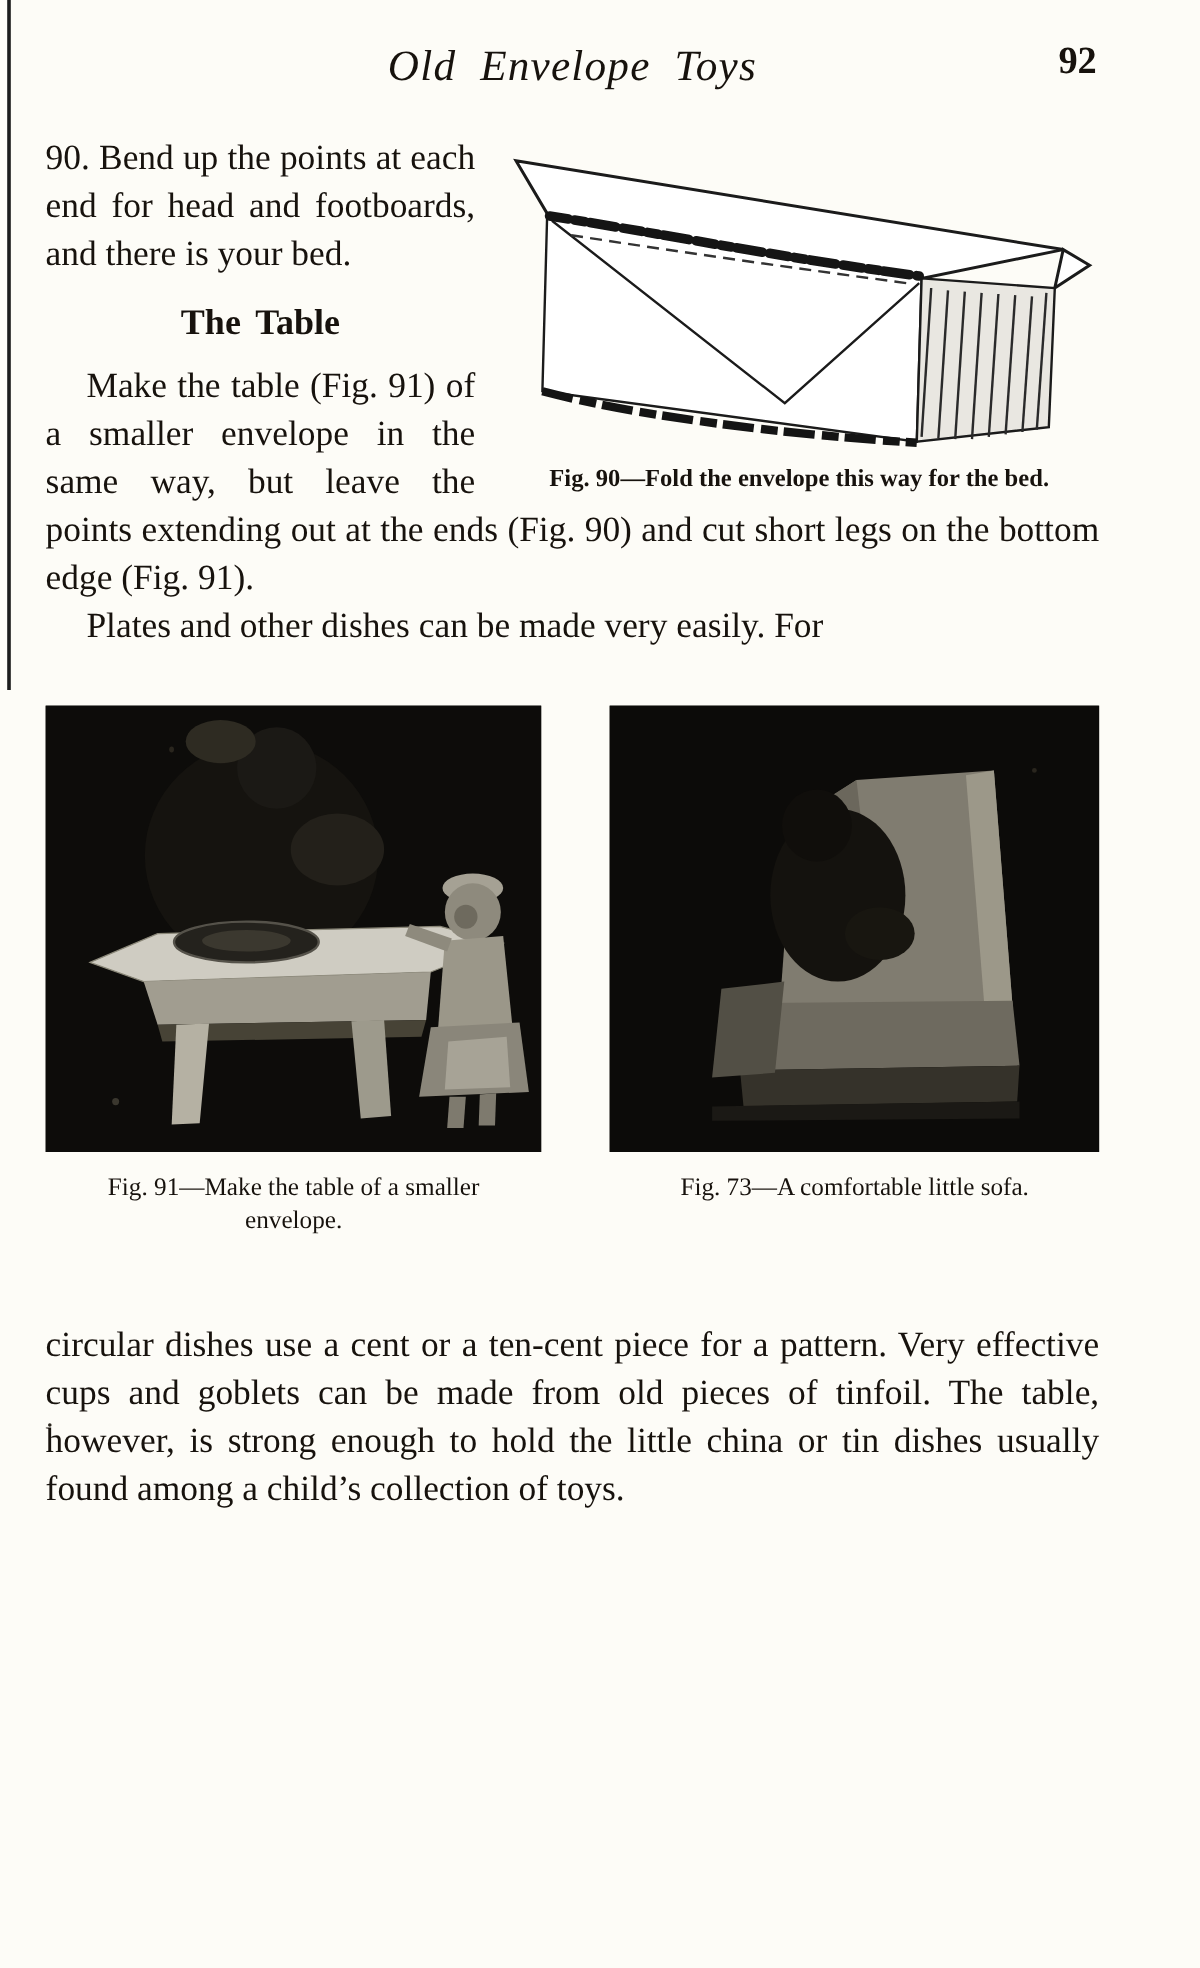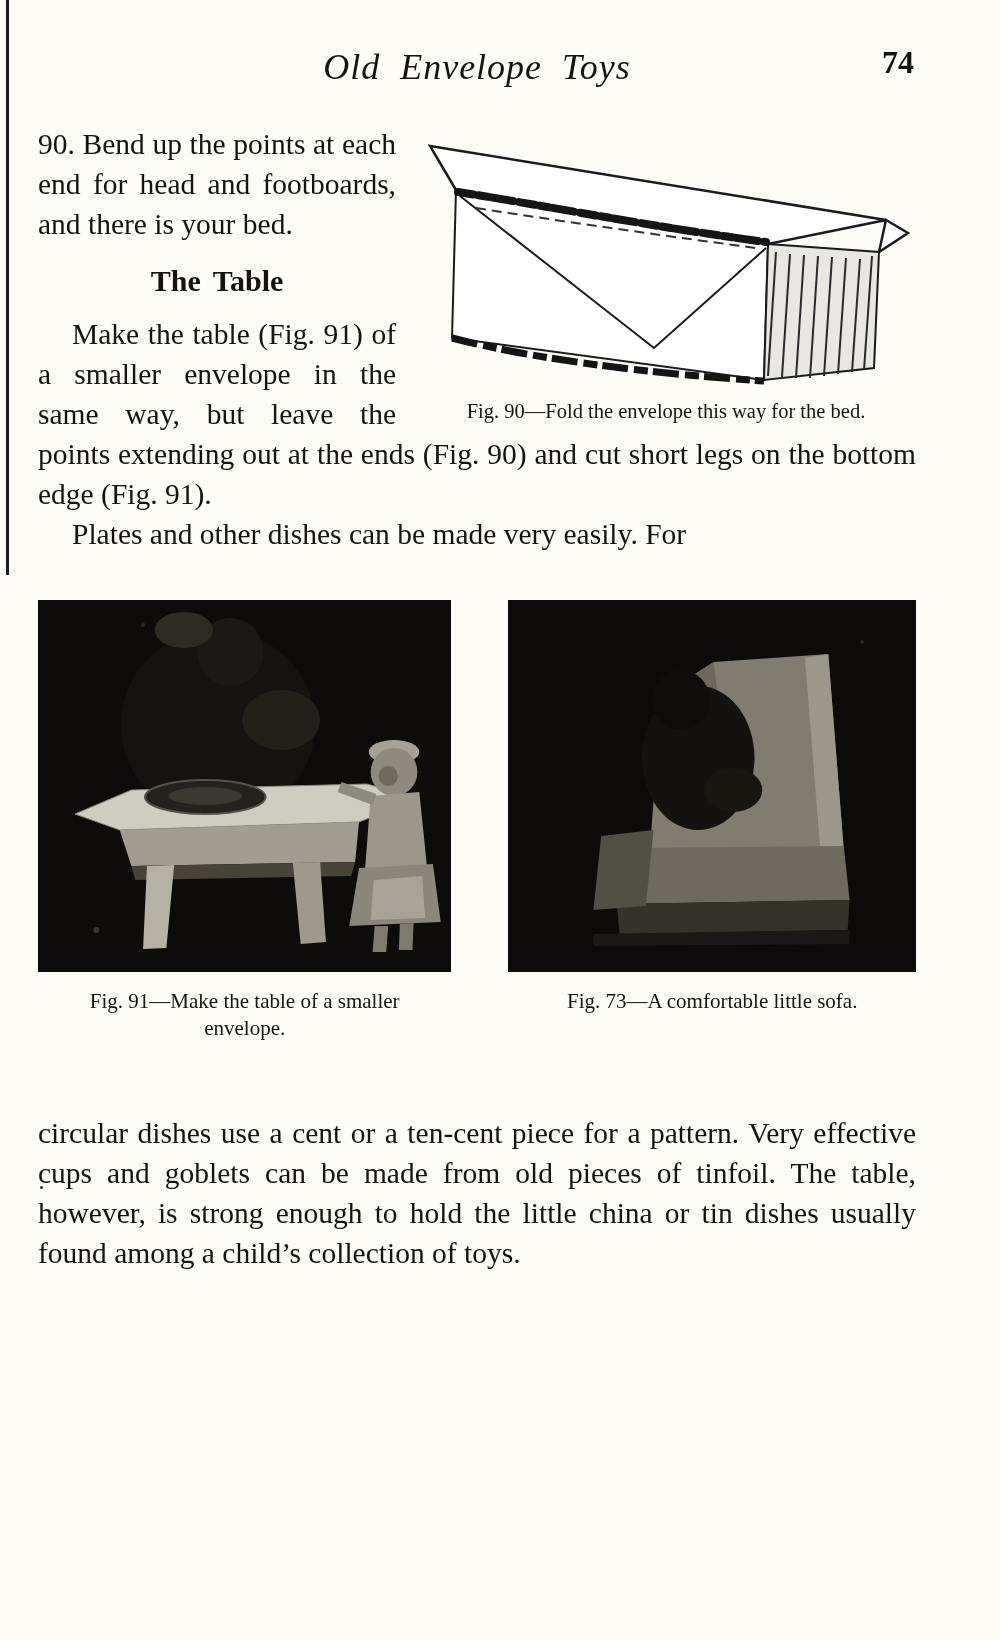--- a/index.html
+++ b/index.html
@@ -17,21 +17,21 @@
     position: absolute;
     left: 6px; top: 0;
     width: 3px; height: 575px;
     background: #1c1c1c;
   }
   .speck { position: absolute; background: #2a261e; border-radius: 50%; }
   .speck.s1 { left: 860px; top: 640px; width: 4px; height: 4px; }
   .speck.s2 { left: 40px;  top: 1186px; width: 3px; height: 3px; }
   .speck.s3 { left: 141px; top: 622px; width: 4px; height: 5px; }
 
-  .page { padding: 42px 84px 0 38px; }
+  .page { padding: 30px 84px 0 38px; }
 
   .header { position: relative; height: 54px; margin-bottom: 28px; }
   .title {
     position: absolute; left: 0; right: 0; top: 4px;
     text-align: center;
     font-style: italic;
     font-size: 36px;
     word-spacing: 10px;
     letter-spacing: 1px;
   }
@@ -53,21 +53,21 @@
     width: 500px;
     margin: 6px 0 10px 20px;
   }
   .fig90-art { display: block; width: 100%; height: 265px; }
   .fig90-cap {
     display: block;
     text-align: center;
     font-size: 20.5px;
     line-height: 24px;
     margin-top: 4px;
-    font-weight: normal;
+    font-weight: bold;
   }
 
   .section-heading {
     font-size: 30px;
     font-weight: bold;
     text-align: center;
     margin: 20px 0 16px 0;
     word-spacing: 5px;
   }
   .sofa-heading { margin: 38px 0 26px 0; }
@@ -95,21 +95,21 @@
 
 <div class="scan-edge"></div>
 <div class="speck s1"></div>
 <div class="speck s2"></div>
 <div class="speck s3"></div>
 
 <div class="page">
 
   <div class="header">
     <div class="title">Old Envelope Toys</div>
-    <div class="page-number">74</div>
+    <div class="page-number">92</div>
   </div>
 
   <p class="body-text">
     <span class="fig90-float">
       <svg class="fig90-art" viewBox="0 0 500 265" preserveAspectRatio="xMidYMid meet">
 
         <path d="M14 16 L470 90 L352 114 L40 60 Z" fill="#ffffff" stroke="#1b1b1b" stroke-width="2.5"></path>
         <path d="M470 90 L492 103 L463 122 Z" fill="#ffffff" stroke="#1b1b1b" stroke-width="2.5"></path>
         <path d="M40 60 L352 114 L348 250 L36 208 Z" fill="#ffffff" stroke="#1b1b1b" stroke-width="2"></path>
         <path d="M44 66 L238 218 L350 118" fill="none" stroke="#1b1b1b" stroke-width="2"></path>

